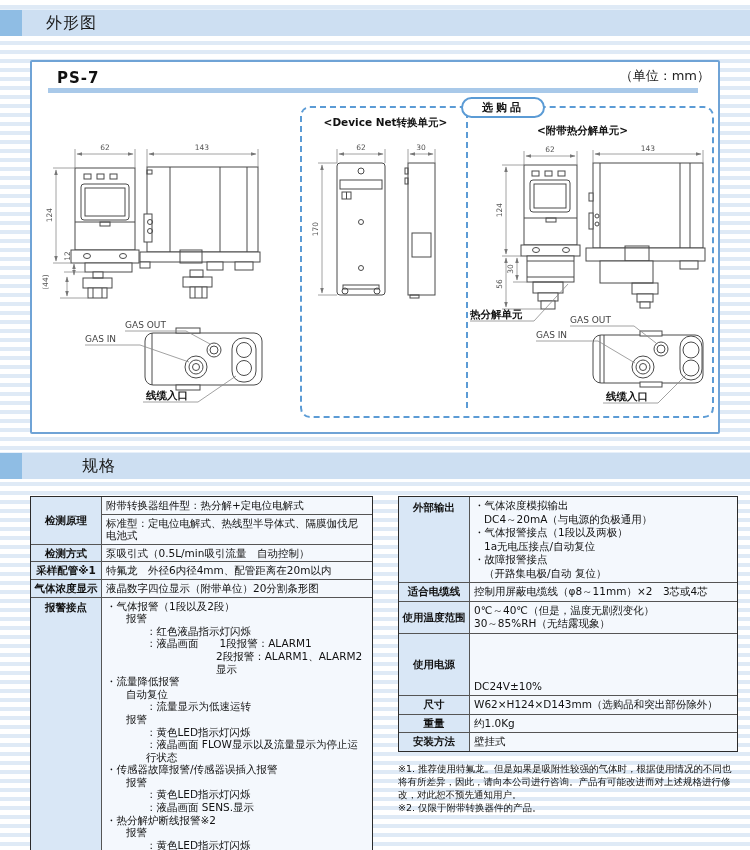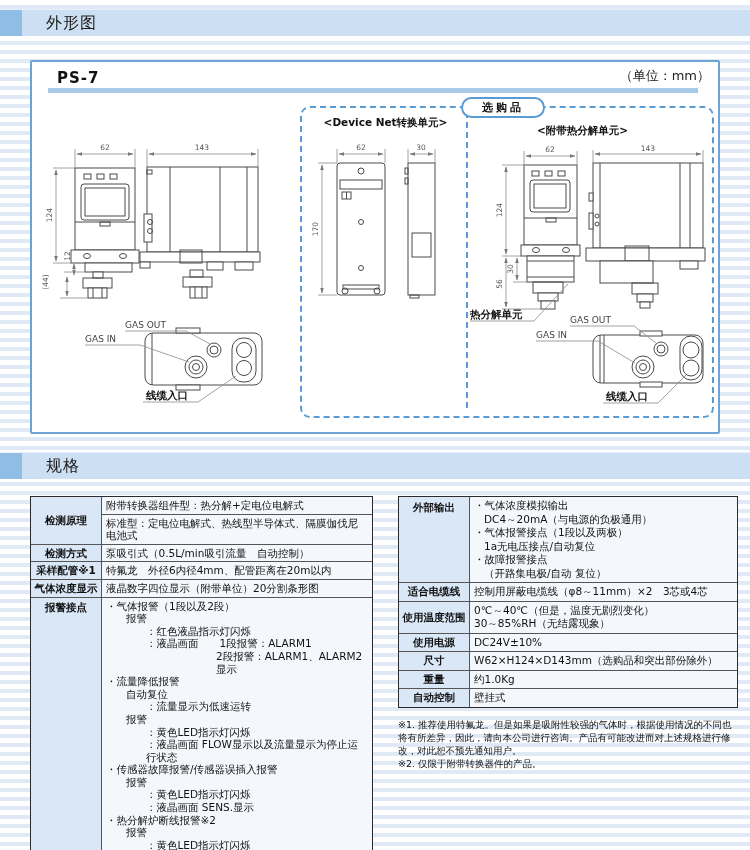--- a/index.html
+++ b/index.html
@@ -301,21 +301,21 @@
       <circle class="ln" cx="163" cy="60" r="8"></circle>
       <text class="lbl" x="42" y="15">GAS OUT</text>
       <polyline class="dim" points="42,18 106,18 128,35"></polyline>
       <text class="lbl" x="8" y="30">GAS IN</text>
       <polyline class="dim" points="8,33 70,33 107,55"></polyline>
       <text class="lblb" x="78" y="92">线缆入口</text>
       <polyline class="dim" points="75,95 130,95 158,67"></polyline>
     </g>
   </svg>
 
-  <div class="sec-header" style="top:452px;">
+  <div class="sec-header" style="top:452px;gap:36px;">
     <div class="sec-square"></div>
     <div class="sec-title">规格</div>
   </div>
 
   <div id="tblL" class="spec-table">
       <div class="srow">
         <div class="slabel">检测原理</div>
         <div class="svals">
           <div class="scell">
             <div class="sline" style="padding-left: 0px;">附带转换器组件型：热分解+定电位电解式</div>
@@ -405,42 +405,42 @@
             <div class="scell">
               <div class="sline" style="padding-left: 0px;">0℃～40℃（但是，温度无剧烈变化）</div>
               <div class="sline" style="padding-left: 0px;">30～85%RH（无结露现象）</div>
             </div>
           </div>
         </div>
         <div class="srow">
           <div class="slabel">使用电源</div>
           <div class="svals">
             <div class="scell">
-              <div class="sline" style="padding-left: 0px;">DC24V±10%</div>
+              <div class="sline" style="padding-left: 0px; margin-top: 44px;">DC24V±10%</div>
             </div>
           </div>
         </div>
         <div class="srow">
           <div class="slabel">尺寸</div>
           <div class="svals">
             <div class="scell">
               <div class="sline" style="padding-left: 0px;">W62×H124×D143mm（选购品和突出部份除外）</div>
             </div>
           </div>
         </div>
         <div class="srow">
           <div class="slabel">重量</div>
           <div class="svals">
             <div class="scell">
               <div class="sline" style="padding-left: 0px;">约1.0Kg</div>
             </div>
           </div>
         </div>
         <div class="srow">
-          <div class="slabel">自动控制</div>
+          <div class="slabel">安装方法</div>
           <div class="svals">
             <div class="scell">
               <div class="sline" style="padding-left: 0px;">壁挂式</div>
             </div>
           </div>
         </div>
       </div>
     <div id="notes">
         <div class="note">※1. 推荐使用特氟龙。但是如果是吸附性较强的气体时，根据使用情况的不同也将有所差异，因此，请向本公司进行咨询。产品有可能改进而对上述规格进行修改，对此恕不预先通知用户。</div>
         <div class="note">※2. 仅限于附带转换器件的产品。</div>

